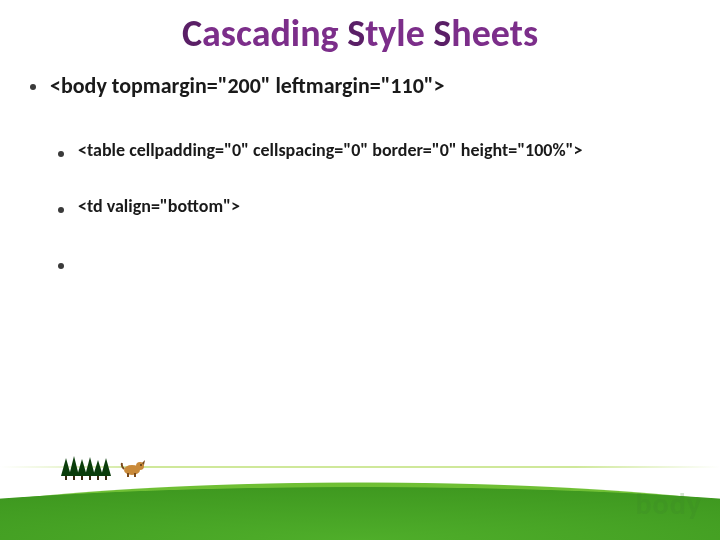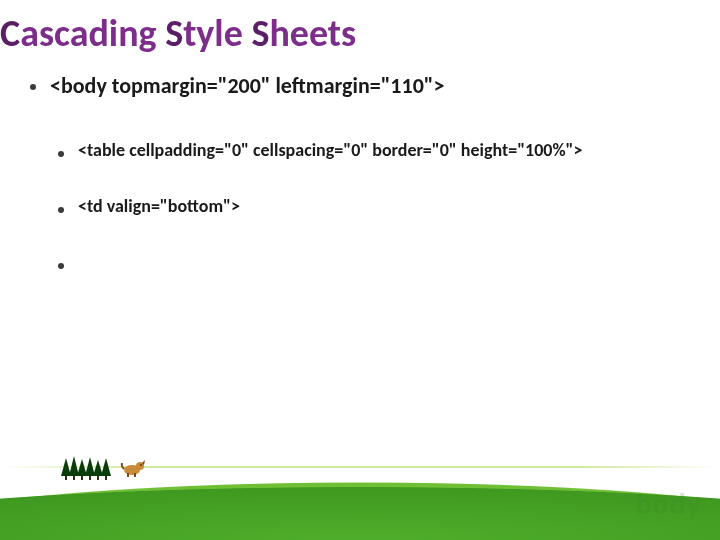--- a/index.html
+++ b/index.html
@@ -1,17 +1,17 @@
 <!DOCTYPE html>
 <html><head>
 <meta charset="utf-8">
 <style>
   html,body{margin:0;padding:0;width:720px;height:540px;overflow:hidden;font-family:Calibri,Arial,sans-serif;background:#fff}
   .slide{position:relative;width:720px;height:540px}
-  .title{position:absolute;top:10px;left:0;width:720px;text-align:left;font-size:38px;font-weight:bold;color:#7c2e8a}
+  .title{position:absolute;top:10px;left:0;width:720px;text-align:center;font-size:38px;font-weight:bold;color:#7c2e8a}
   .title .cap{color:#5a1f66}
   .bullets{position:absolute;top:72px;left:30px;right:30px}
   .bul{display:flex;align-items:flex-start;color:#1a1a1a}
   .dot{display:inline-block;width:6px;height:6px;border-radius:50%;background:#3a3a3a;margin-top:12px;margin-right:14px;flex-shrink:0}
   .b1{font-size:22px;font-weight:bold;margin-bottom:40px}
   .b2{font-size:18px;font-weight:bold;margin-left:28px;margin-bottom:34px}
   .ground{position:absolute;bottom:0;left:0;width:720px;height:100px}
   .hill-back{position:absolute;bottom:0;left:-50px;width:820px;height:95px;background:radial-gradient(ellipse 820px 95px at 50% 100%,#7fcf3f 0%,#6fbf34 60%,transparent 61%)}
   .hill-front{position:absolute;bottom:0;left:-50px;width:820px;height:75px;background:radial-gradient(ellipse 820px 75px at 50% 100%,#4fae2a 0%,#3f9920 70%,transparent 71%)}
   .hill-line{position:absolute;bottom:72px;left:0;width:720px;height:2px;background:linear-gradient(to right,transparent 0%,#cfe89a 20%,#cfe89a 80%,transparent 100%)}

